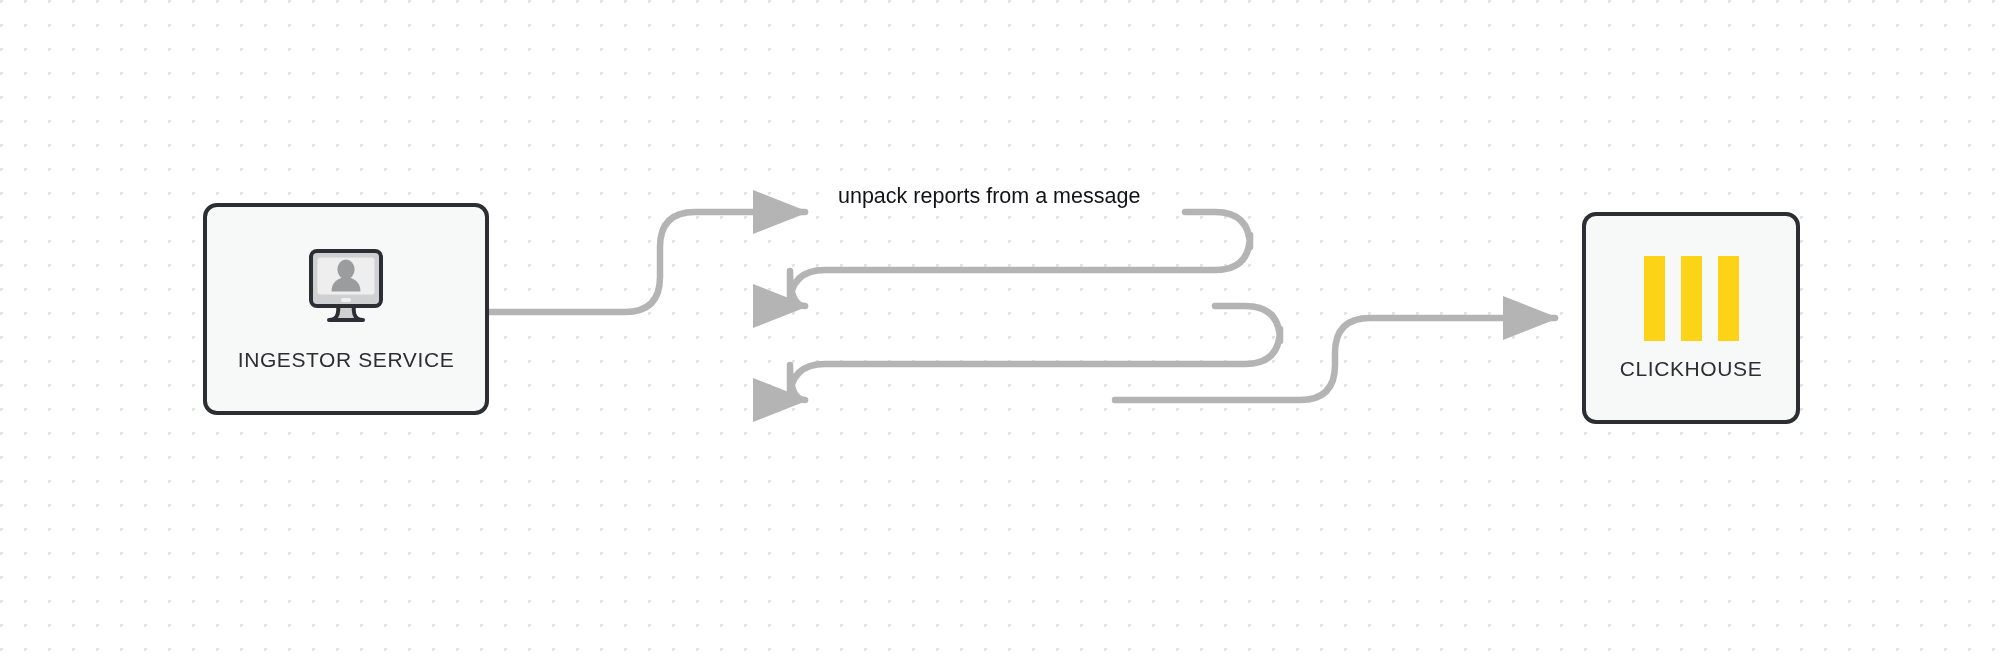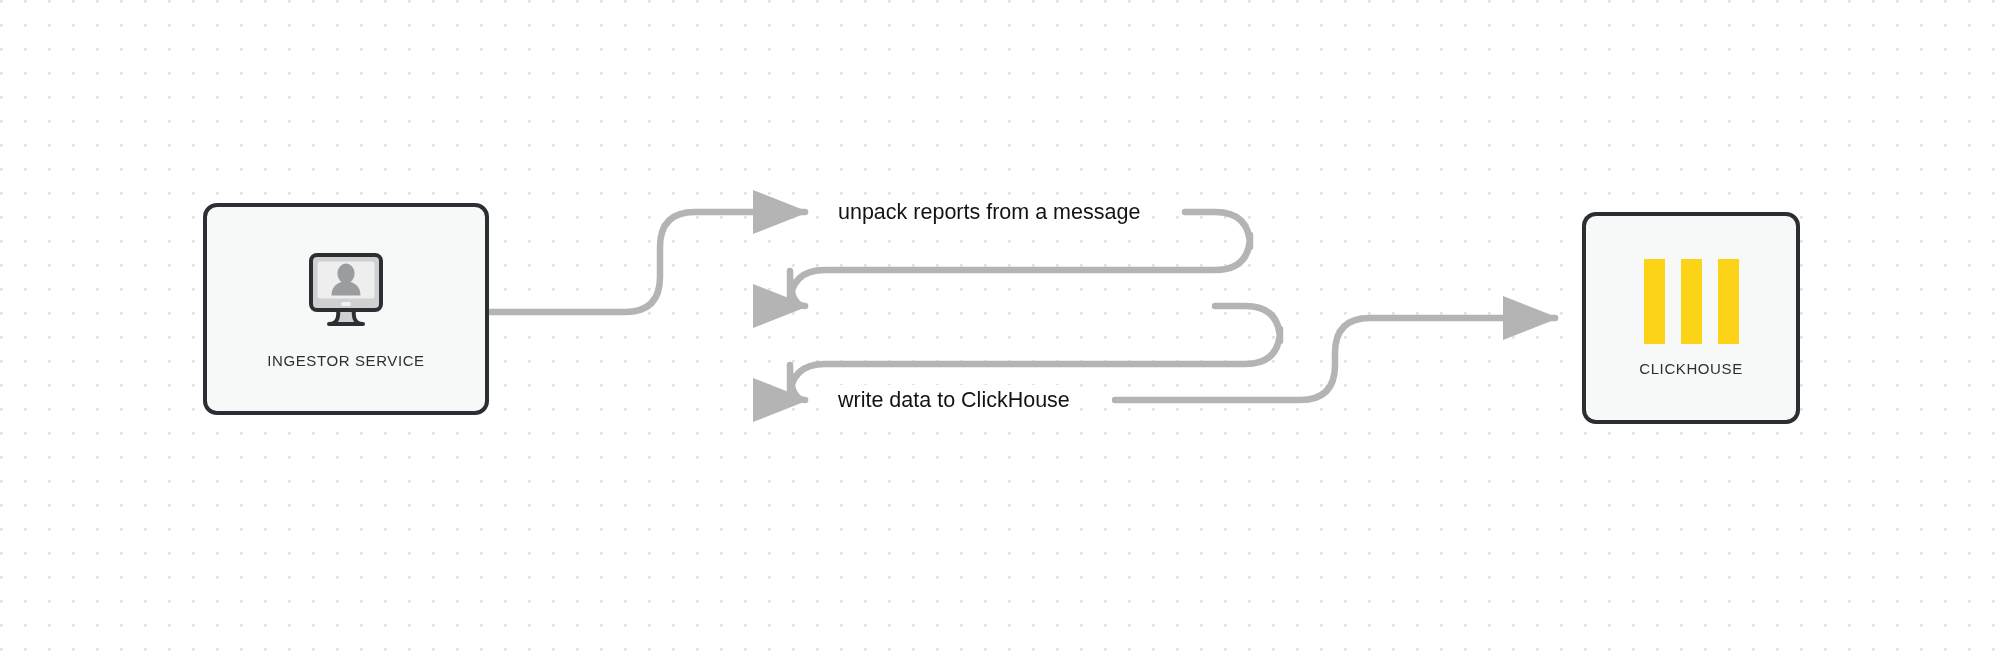--- a/index.html
+++ b/index.html
@@ -34,21 +34,21 @@
     box-sizing: border-box;
     background: #f7f8f8;
     border: 4px solid #2b2f33;
     border-radius: 14px;
     display: flex;
     flex-direction: column;
     align-items: center;
     justify-content: center;
   }
   .node-label {
-    font-size: 15px;
+    font-size: 21px;
     letter-spacing: 0.6px;
     color: #2b2f33;
     text-align: right;
     white-space: nowrap;
   }
 
   #node-ingestor {
     left: 203px;
     top: 203px;
     width: 286px;
@@ -81,21 +81,21 @@
   .edge-label {
     position: absolute;
     font-size: 21.5px;
     color: #111316;
     white-space: nowrap;
     background: #ffffff;
     padding: 2px 6px;
     line-height: 26px;
     transform: translateY(-50%);
   }
-  #label-unpack     { left: 832px; top: 212px; }
+  #label-unpack     { left: 832px; top: 196px; }
   #label-processing { left: 832px; top: 306px; }
   #label-write      { left: 832px; top: 400px; }
 </style>
 </head>
 <body>
 
 <div id="canvas">
 
   <svg id="edges" viewBox="0 0 2000 656" width="2000" height="656" xmlns="http://www.w3.org/2000/svg">
     <defs>
@@ -109,21 +109,20 @@
     <path d="M 1185 212 L 1215 212 Q 1250 212 1250 247 L 1250 235 Q 1250 270 1215 270 L 825 270 Q 790 270 790 305 L 790 271 Q 790 306 805 306" fill="none" stroke="#b4b4b4" stroke-width="6.5" stroke-linecap="round" stroke-linejoin="round" marker-end="url(#arrow)"></path>
 
     <path d="M 1215 306 L 1245 306 Q 1280 306 1280 341 L 1280 329 Q 1280 364 1245 364 L 825 364 Q 790 364 790 399 L 790 365 Q 790 400 805 400" fill="none" stroke="#b4b4b4" stroke-width="6.5" stroke-linecap="round" stroke-linejoin="round" marker-end="url(#arrow)"></path>
 
     <path d="M 1115 400 L 1300 400 Q 1335 400 1335 365 L 1335 353 Q 1335 318 1370 318 L 1555 318" fill="none" stroke="#b4b4b4" stroke-width="6.5" stroke-linecap="round" stroke-linejoin="round" marker-end="url(#arrow)"></path>
   </svg>
 
   <div id="label-unpack" class="edge-label">unpack reports from a message</div>
 
 
-  <div id="label-write" class="edge-label">write data to ClickHouse</div>
 
   <div id="node-ingestor" class="node">
     <div class="node-icon">
       <svg width="90" height="82" viewBox="0 0 90 82" xmlns="http://www.w3.org/2000/svg">
 
         <path d="M28 74 C40 74 37 60 37 58 L53 58 C53 60 50 74 62 74 Z" fill="#cfd0d1" stroke="#2b2f33" stroke-width="4" stroke-linejoin="round"></path>
 
         <rect x="10" y="5" width="70" height="55" rx="6" fill="#cfd0d1" stroke="#2b2f33" stroke-width="4"></rect>
 
         <rect x="16.5" y="11.5" width="57" height="37" rx="2.5" fill="#eeeeef"></rect>

